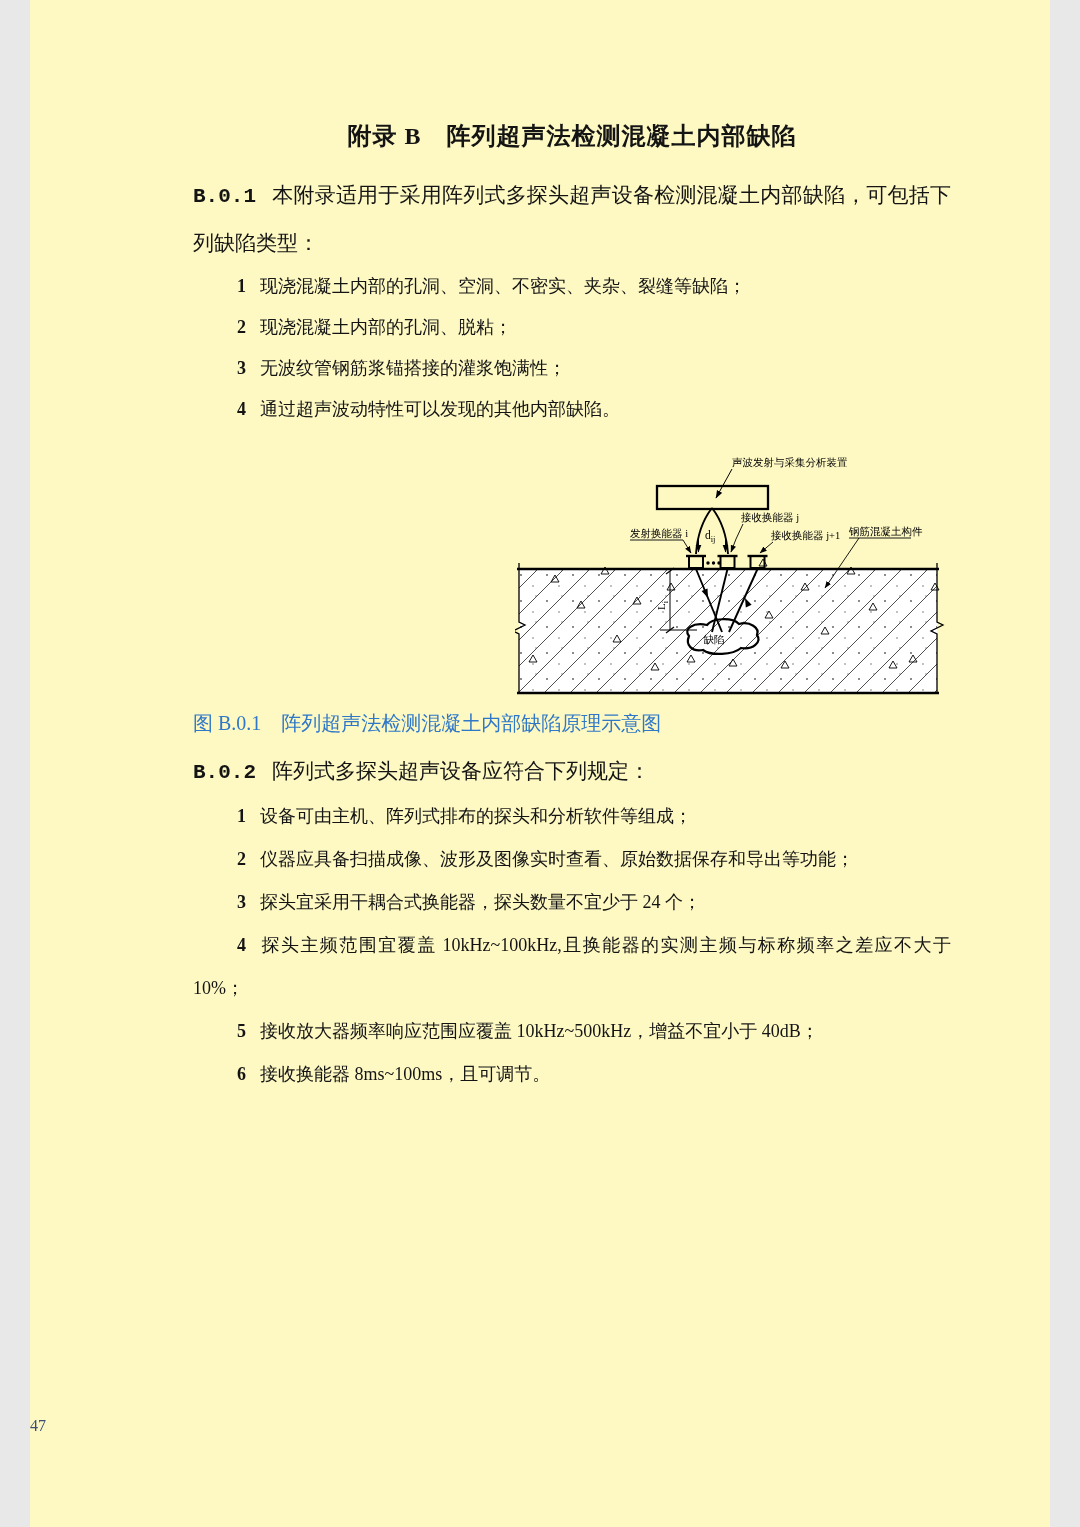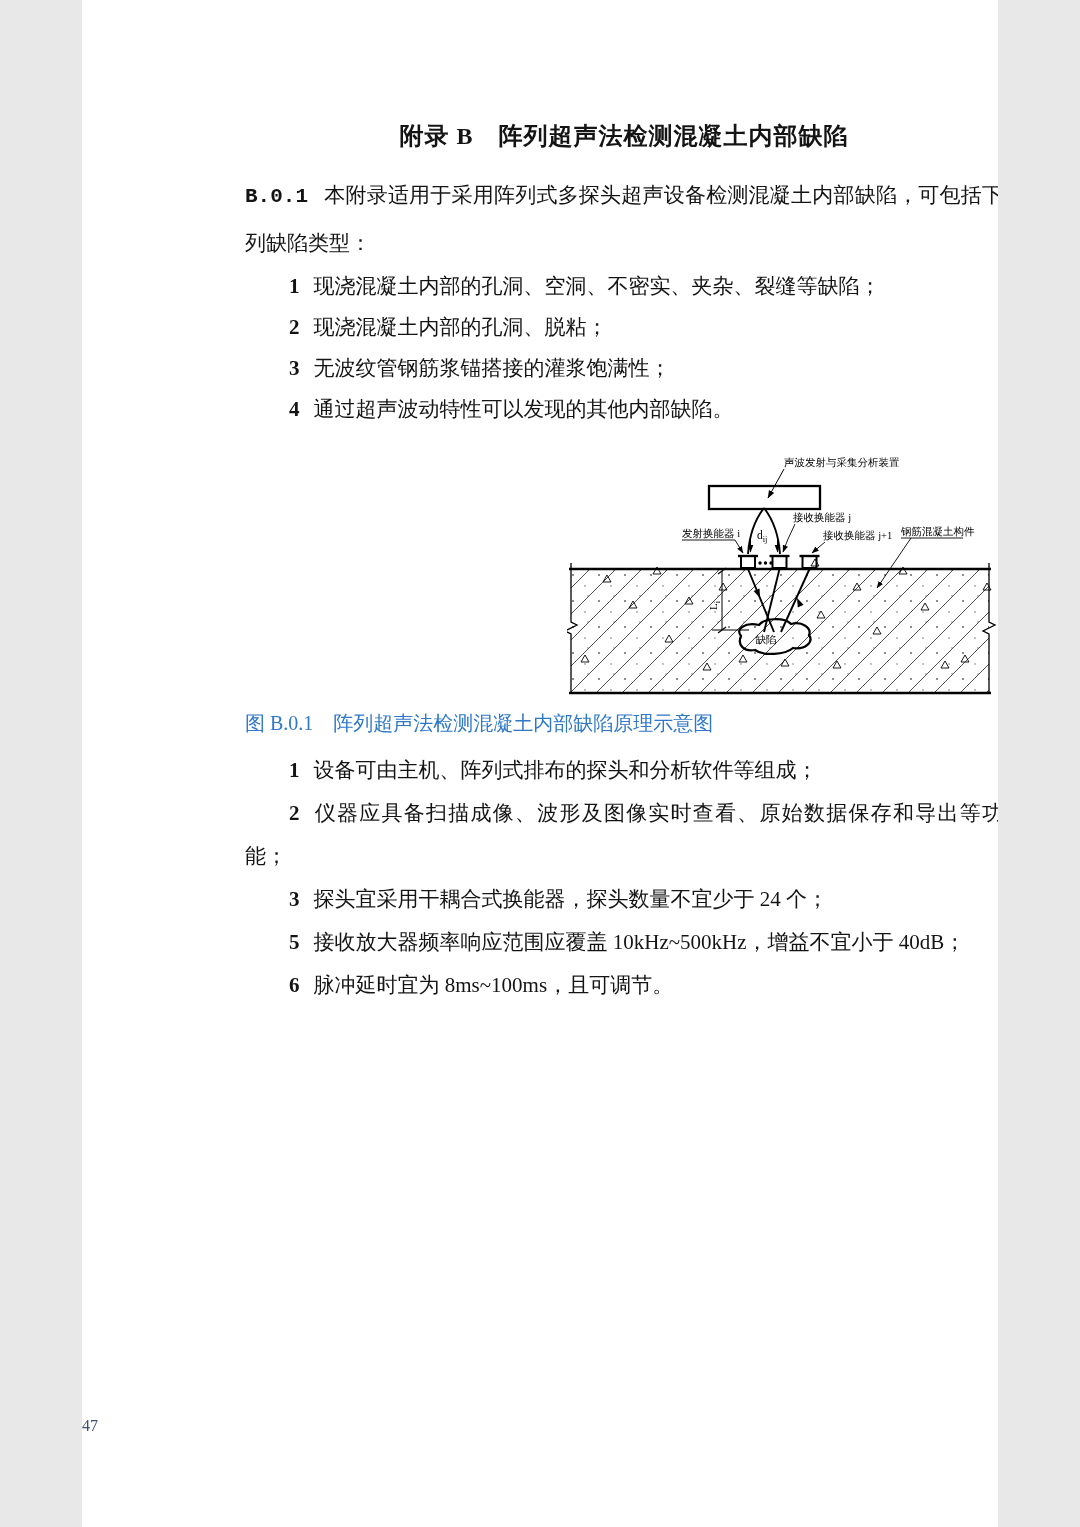--- a/index.html
+++ b/index.html
@@ -5,23 +5,23 @@
   :root{
     --body-text:#141414;
     --commentary-text:#5b91cc;
     --figure-caption:#2f78c8;
     --page-number:#3d4e74;
     --diagram-line:#000000;
   }
   html,body{margin:0;padding:0;background:#e8e8e8;}
   .page{
     position:relative;
-    width:916px;height:1527px;
+    width:1020px;height:1527px;
     margin:0 auto;
-    background:#ffffff;
+    background:#fef9c3;
     font-family:"Liberation Serif","DejaVu Serif",serif;
     color:var(--body-text);
     overflow:hidden;
   }
   .content{
     position:absolute;
     left:163px;top:120px;
     width:758px;
   }
   h1.doc-title{
@@ -35,21 +35,21 @@
   p{margin:0;}
   .clause-intro{
     font-size:21px;
     line-height:46px;
     text-align:justify;
   }
   .clause-label{font-weight:bold;font-family:Liberation Mono, monospace;}
   .gap{display:inline-block;width:16px;}
   .gap-sm{display:inline-block;width:14px;}
   .clause-item{
-    font-size:21px;
+    font-size:18px;
     line-height:41px;
     text-align:justify;
     text-indent:44px;
   }
   .item-num{font-weight:bold;}
   .b02 .clause-intro{line-height:44px;}
   .b02 .clause-item{line-height:43px;}
   .commentary{
     margin-top:6px;
     font-size:21px;
@@ -231,24 +231,26 @@
           <text x="334" y="99" font-size="10.5">钢筋混凝土构件</text>
           <line x1="334" y1="102" x2="396" y2="102" class="dg-line" stroke-width="0.9"></line>
           <line x1="344" y1="102" x2="310" y2="152" class="dg-line" stroke-width="0.9" marker-end="url(#arr)"></line>
         </g>
       </svg>
     </div>
 
     <p class="figure-caption">图 B.0.1　阵列超声法检测混凝土内部缺陷原理示意图</p>
 
     <div class="b02">
+      <p class="clause-intro"><span class="clause-label">B.0.2</span><span class="gap"></span><span>阵列式多探头超声设备应符合下列规定：</span></p>
 
       <p class="clause-item"><span class="item-num">1</span><span class="gap-sm"></span><span>设备可由主机、阵列式排布的探头和分析软件等组成；</span></p>
       <p class="clause-item"><span class="item-num">2</span><span class="gap-sm"></span><span>仪器应具备扫描成像、波形及图像实时查看、原始数据保存和导出等功能；</span></p>
       <p class="clause-item"><span class="item-num">3</span><span class="gap-sm"></span><span>探头宜采用干耦合式换能器，探头数量不宜少于 24 个；</span></p>
+      <p class="clause-item"><span class="item-num">4</span><span class="gap-sm"></span><span>探头主频范围宜覆盖 10kHz~100kHz,且换能器的实测主频与标称频率之差应不大于 10%；</span></p>
       <p class="clause-item"><span class="item-num">5</span><span class="gap-sm"></span><span>接收放大器频率响应范围应覆盖 10kHz~500kHz，增益不宜小于 40dB；</span></p>
-      <p class="clause-item"><span class="item-num">6</span><span class="gap-sm"></span><span>脉冲延时宜为 8ms~100ms，且可调节。</span></p>
+      <p class="clause-item"><span class="item-num">6</span><span class="gap-sm"></span><span>接收换能器 8ms~100ms，且可调节。</span></p>
     </div>
 
   </div>
 
   <div class="page-number">47</div>
 </div>
 
 </body></html>

